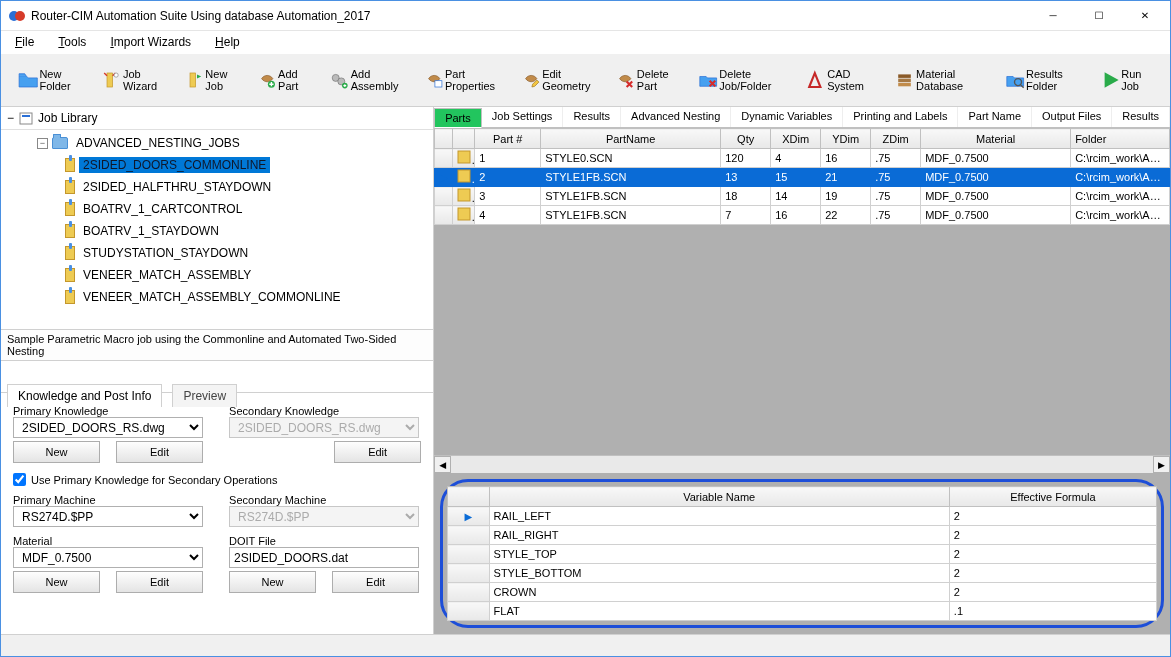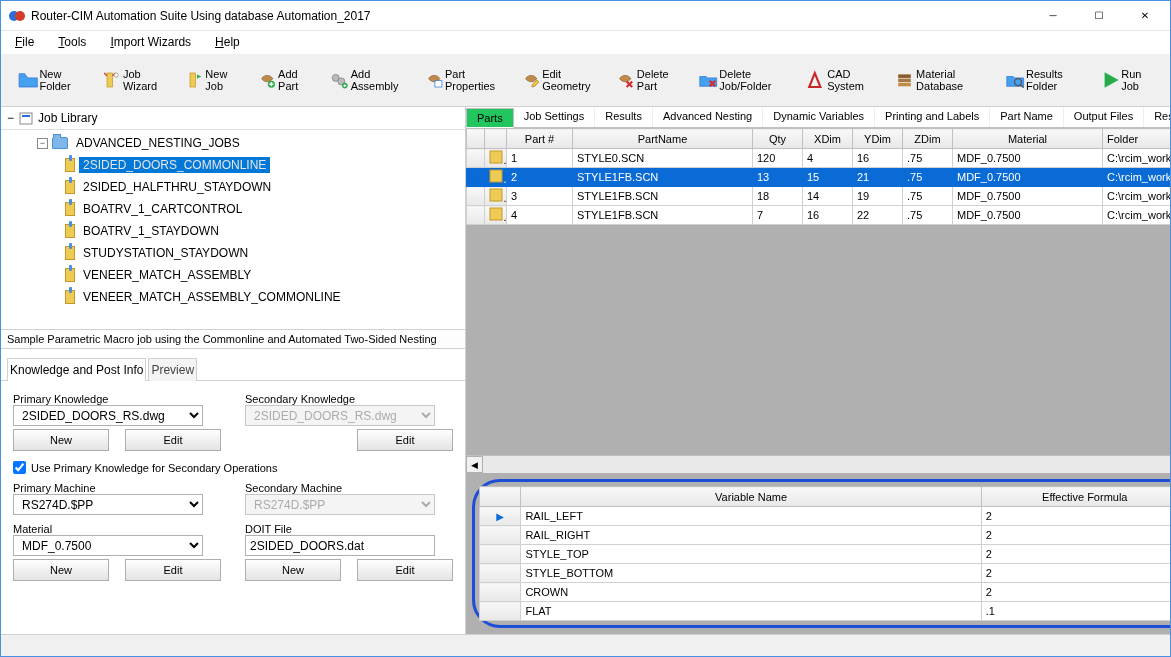--- a/index.html
+++ b/index.html
@@ -15,31 +15,31 @@
 .toolbar .tool-btn { display: flex; align-items: center; padding: 2px 8px; font-size: 11px; cursor: pointer; }
 .toolbar .spacer { flex: 1; }
 .content { display: flex; height: calc(100% - 30px - 22px - 54px - 22px); }
 .left-pane { width: 468px; border-right: 1px solid #d0d0d0; display: flex; flex-direction: column; }
 .tree-hdr { display: flex; align-items: center; padding: 3px 6px; gap: 4px; border-bottom:1px solid #e0e0e0;}
 .tree { flex: 0 0 auto; height: 200px; overflow-y: scroll; border-bottom: 1px solid #d0d0d0; padding: 2px; }
 .tree-row { display: flex; align-items: center; height: 22px; gap: 4px; padding-left: 6px;}
 .tree-row.lvl1 { padding-left: 34px; }
 .tree-row.lvl2 { padding-left: 62px; }
 .tree-row .box { width:11px; height:11px; border:1px solid #888; display:flex; align-items:center; justify-content:center; font-size:9px; line-height:9px; color:#555; background:#fff;}
-.tree-row .sel { background: #0078d7; color: #e5e5e5; padding: 1px 4px; }
+.tree-row .sel { background: #0078d7; color: #0f172a; padding: 1px 4px; }
 .tree-row .lbl { padding: 1px 4px; }
 .desc-bar { padding: 3px 6px; border-bottom: 1px solid #d0d0d0; font-size:11px; background:#fdfdfd;}
 .inner-tabs { display: flex; border-bottom: 1px solid #d0d0d0; }
-.inner-tabs .tab { padding: 4px 2px; border: 1px solid #d0d0d0; border-bottom: none; margin-right:2px; background:#fff; position:relative; top:1px;}
+.inner-tabs .tab { padding: 4px 10px; border: 1px solid #d0d0d0; border-bottom: none; margin-right:10px; background:#fff; position:relative; top:15px;}
 .inner-tabs .tab.inactive { background: #f4f4f4; color:#444;}
 .form-area { padding: 8px 12px; display:grid; grid-template-columns: 1fr 1fr; gap: 4px 24px; }
 .form-area label { font-size: 11px; display:block; margin-top:4px;}
 .form-area select, .form-area input[type=text] { width: 190px; height: 21px; border: 1px solid #b0b0b0; background:#fff; font-size:12px; padding:0 4px;}
 .form-area select:disabled, .form-area input:disabled { background:#f0f0f0; color:#888;}
-.btn { width: 96px; height: 22px; border: 1px solid #adadad; background: linear-gradient(#fefefe,#e4e4e4); font-size:11px; cursor:pointer;}
+.btn { width: 87px; height: 22px; border: 1px solid #adadad; background: linear-gradient(#fefefe,#e4e4e4); font-size:11px; cursor:pointer;}
 .btn-row { display:flex; gap: 16px; margin-top:3px;}
 .chk { display:flex; align-items:center; gap:5px; margin-top:6px; font-size:11px;}
 .chk input { width:13px; height:13px;}
 .full { grid-column: 1 / -1; }
 .right-pane { flex: 1; display: flex; flex-direction: column; background:#c0c0c0; }
 .r-tabs { display:flex; background:#fff; border-bottom:1px solid #c0c0c0; flex-wrap:nowrap;}
 .r-tabs .tab { padding:3px 10px; font-size:11px; border-right:1px solid #eee; white-space:nowrap;}
 .r-tabs .tab.active { background:#22c55e; border:1px solid #c0c0c0; border-bottom:1px solid #fff; position:relative; top:1px;}
 .grid-wrap { background:#b0b0b0; flex:1; position:relative; }
 .grid { background:#fff; }

